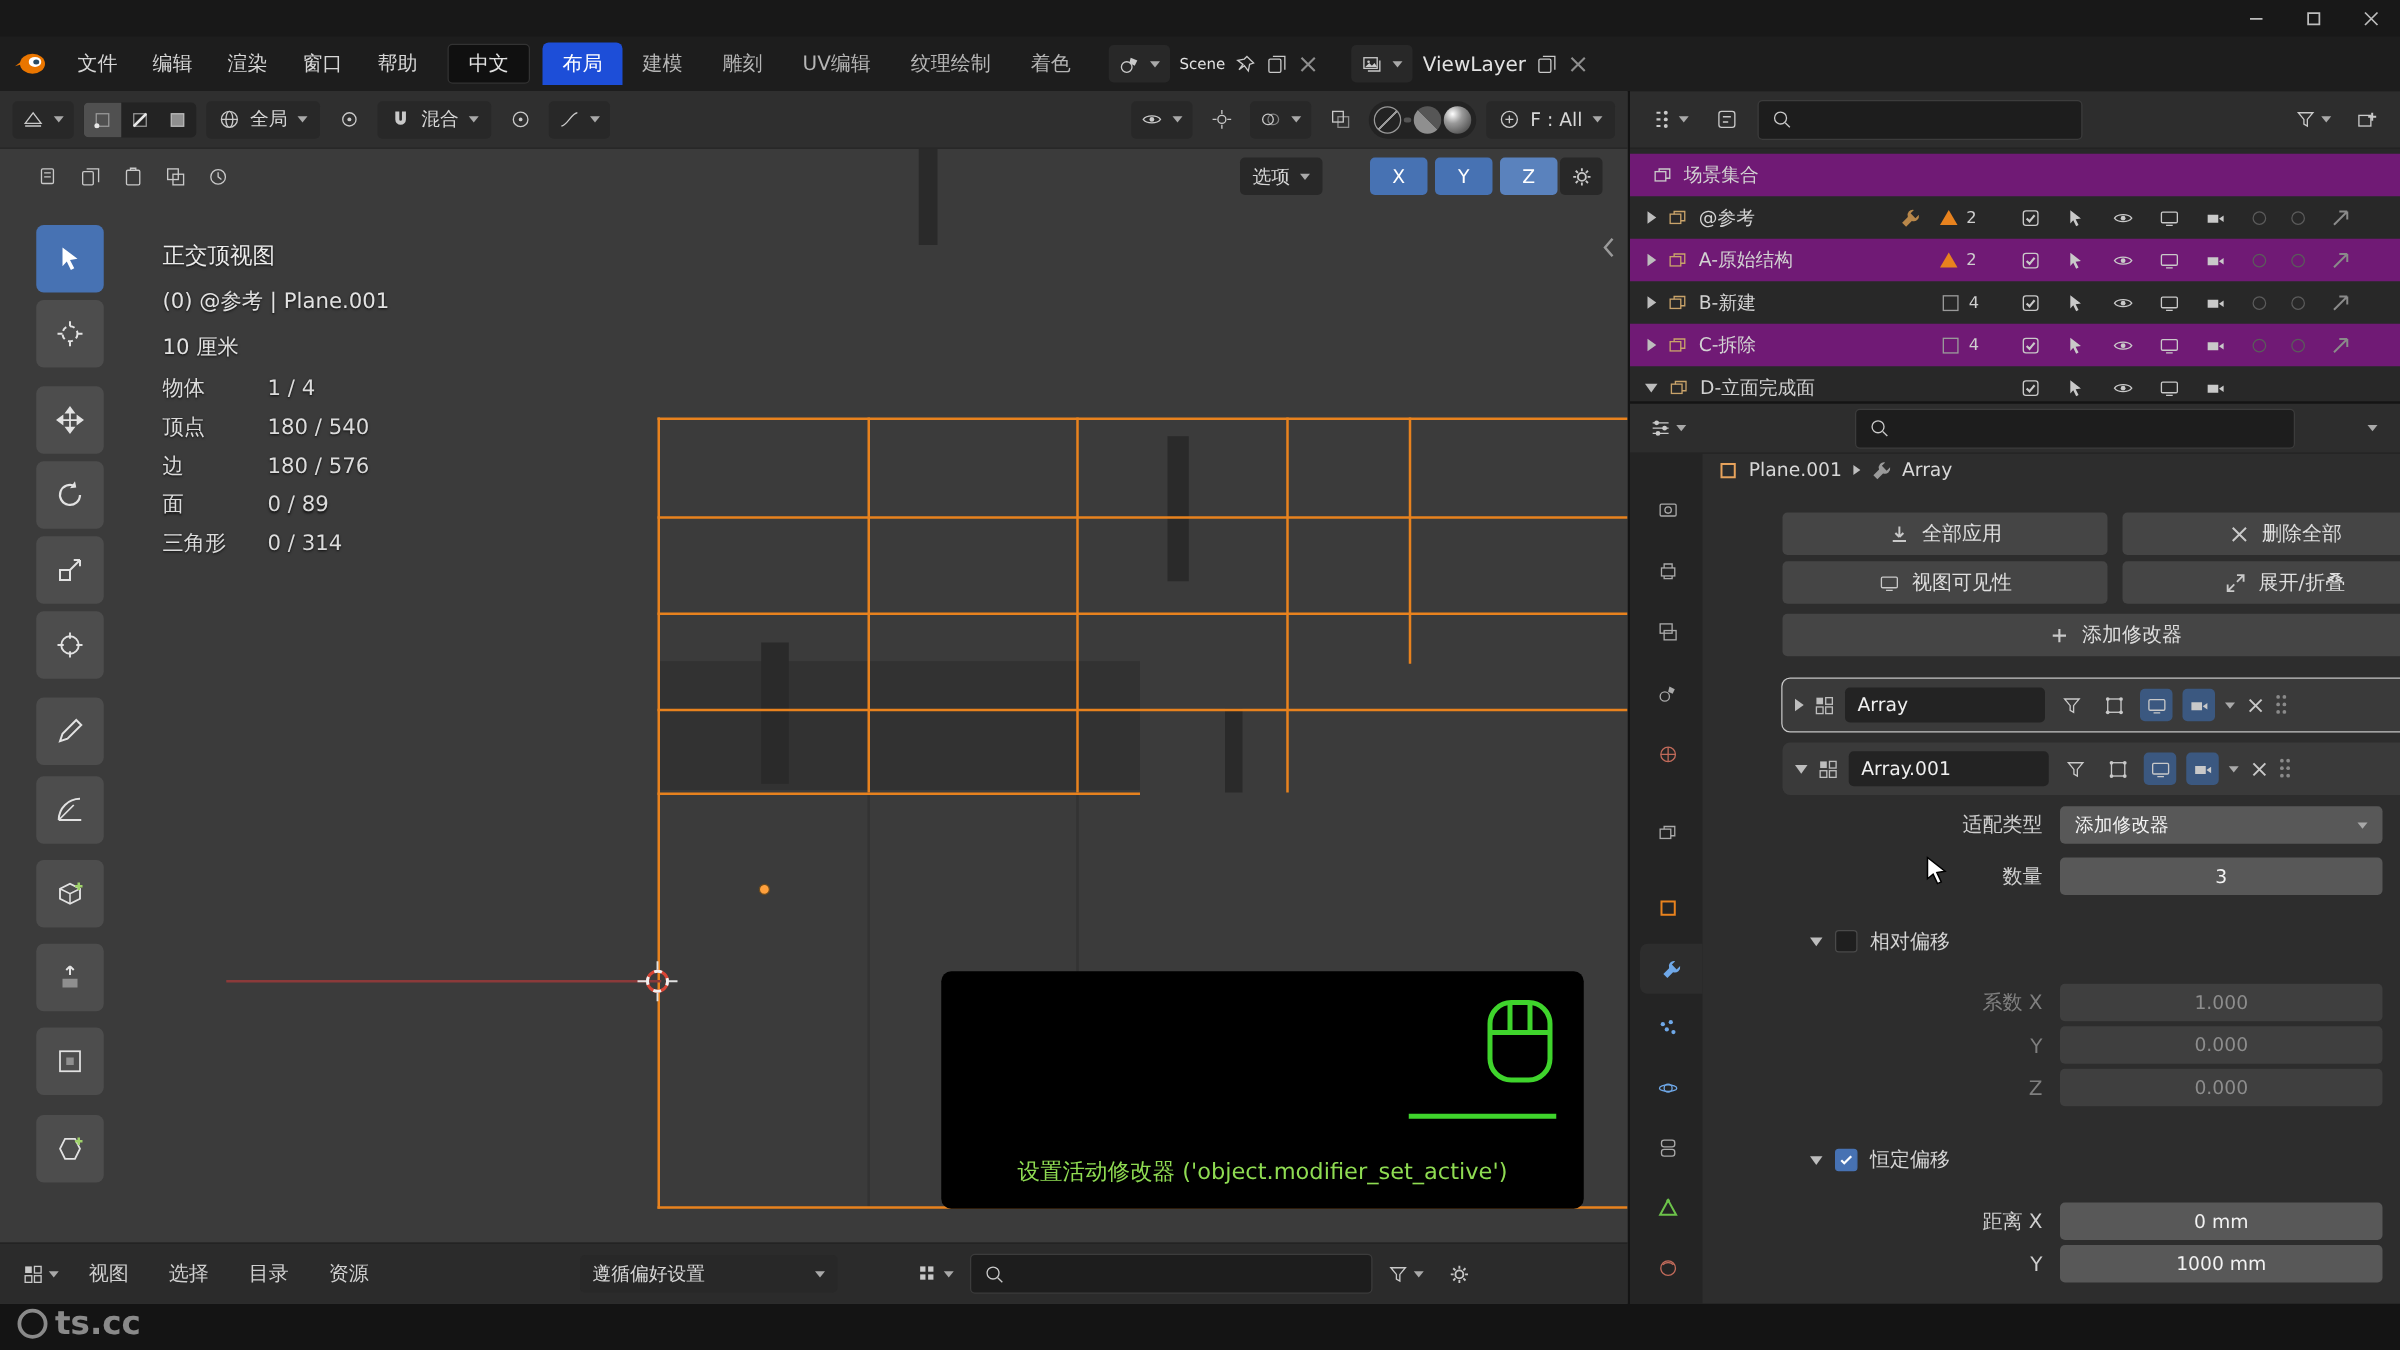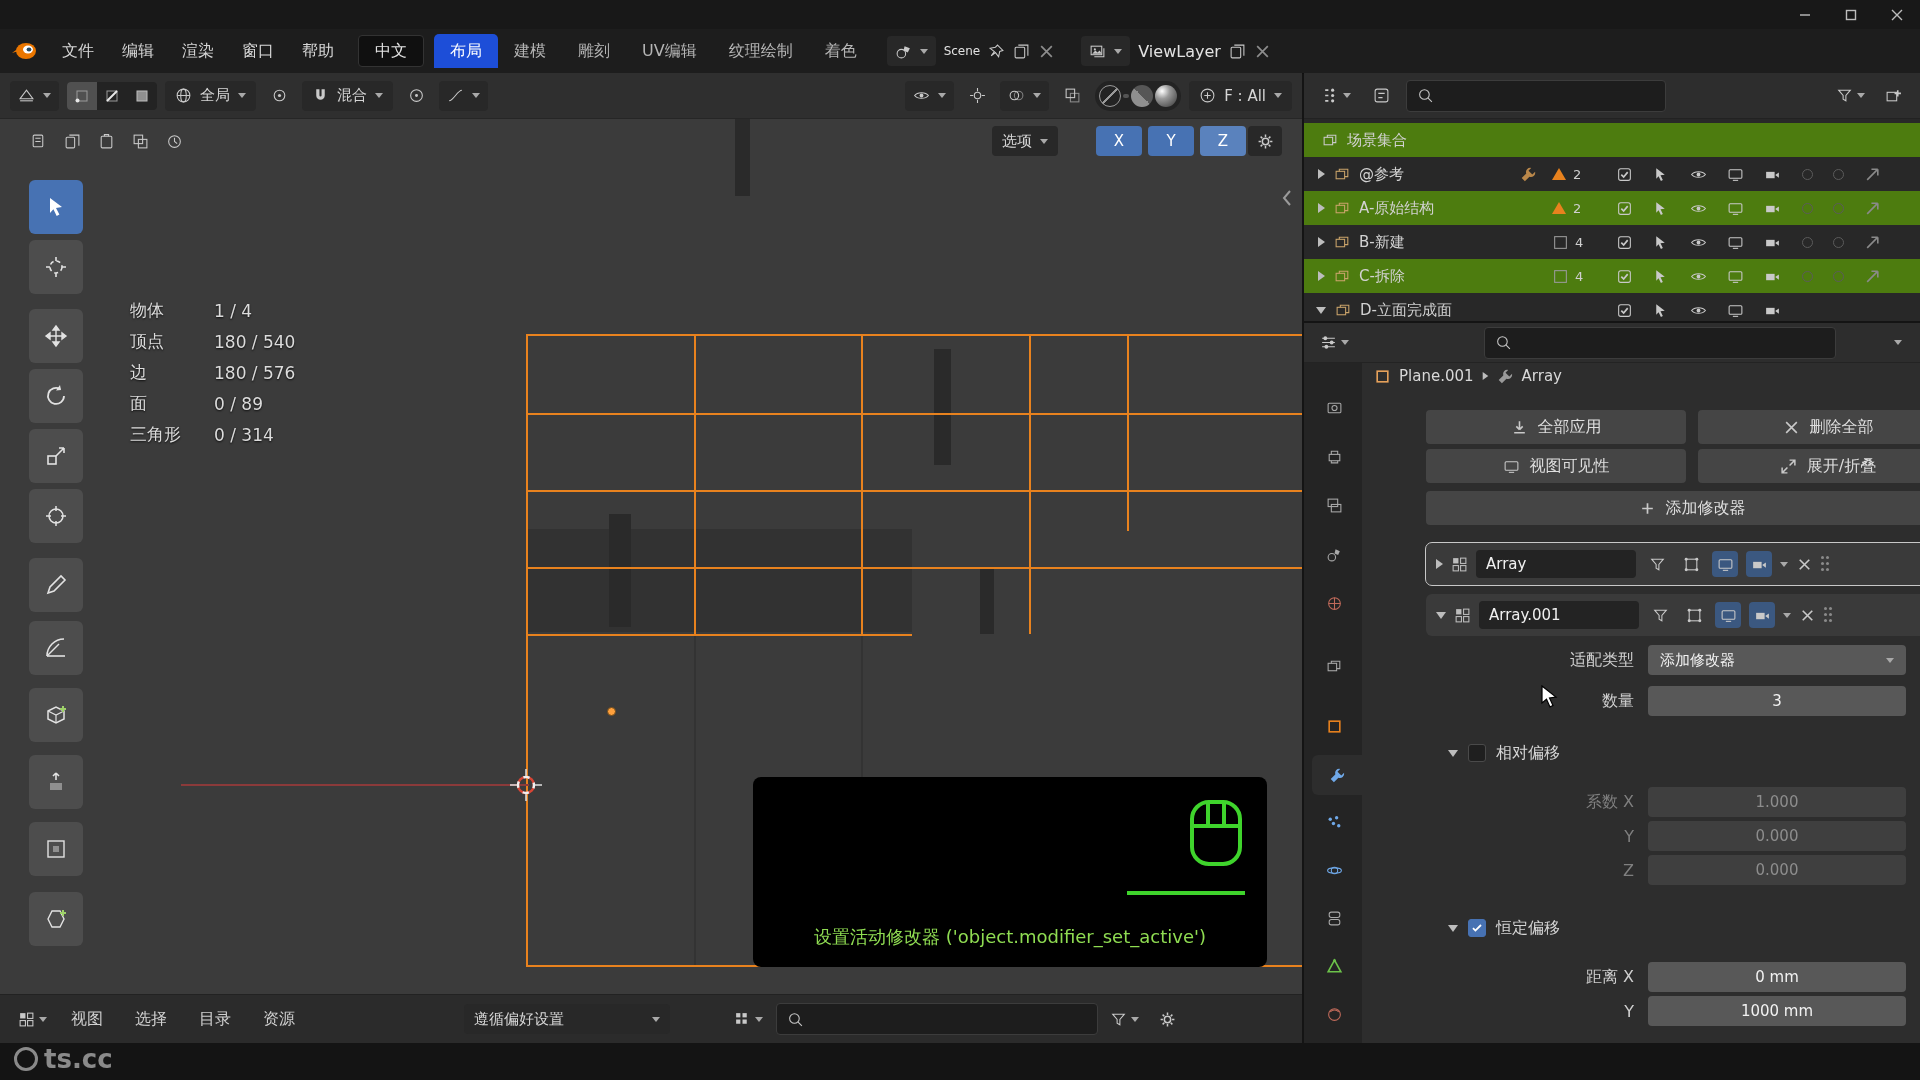--- a/index.html
+++ b/index.html
@@ -73,21 +73,21 @@
   .tooltip .tline{position:absolute;left:374px;top:114px;width:118px;height:4px;background:#3fd42c;}
 
   .vp-footer{position:absolute;left:0;top:921px;width:1302px;height:49px;background:#2b2b2b;border-top:1px solid #222;display:flex;align-items:center;gap:6px;padding:0 12px;box-sizing:border-box;}
   .ft-menu{font-size:16px;color:#cfcfcf;padding:0 13px;}
   .searchbox{display:flex;align-items:center;gap:8px;background:#1d1d1d;border:1px solid #3c3c3c;border-radius:4px;height:30px;padding:0 10px;}
 
   
   .outliner{position:absolute;left:1304px;top:73px;width:616px;height:248px;background:#282828;overflow:hidden;}
   .ol-header{position:absolute;left:0;top:0;width:616px;height:46px;background:#2d2d2d;border-bottom:1px solid #222;display:flex;align-items:center;gap:10px;padding:0 12px;box-sizing:border-box;}
   .ol-row{position:absolute;left:0;width:616px;height:34px;display:flex;align-items:center;font-size:15px;color:#d2d2d2;}
-  .ol-row.alt{background:#4d7c0f;}
+  .ol-row.alt{background:#701a75;}
   .tri-badge{width:0;height:0;border-left:7px solid transparent;border-right:7px solid transparent;border-bottom:12px solid #e8821e;}
   .cnt{font-size:13px;color:#cfcfcf;margin-left:3px;}
   .dimcirc{width:11px;height:11px;border:1.5px solid #5b5b5b;border-radius:50%;box-sizing:border-box;}
 
   
   .props{position:absolute;left:1304px;top:323px;width:616px;height:720px;background:#2d2d2d;overflow:hidden;}
   .pr-header{position:absolute;left:0;top:0;width:616px;height:40px;background:#2d2d2d;border-bottom:1px solid #232323;display:flex;align-items:center;gap:10px;padding:0 10px;box-sizing:border-box;z-index:3;}
   .tabstrip{position:absolute;left:0;top:40px;width:58px;height:680px;background:#242424;}
   .ptab{position:absolute;left:8px;width:44px;height:40px;display:flex;align-items:center;justify-content:center;border-radius:6px 0 0 6px;}
   .ptab.active{background:#2d2d2d;width:50px;}
@@ -471,20 +471,25 @@
             </svg>
           </div>
         <div class="toolbtn" style="top:712px;">
             <svg width="24" height="24" viewBox="0 0 24 24">
               <path d="M8 4h8l4 8-4 8H8l-4-8z" fill="none" stroke="#e2e2e2" stroke-width="1.4"></path>
               <path d="M19 3v6M16 6h6" stroke="#9fd26a" stroke-width="2"></path>
             </svg>
           </div>
       </div>
 
+      <div class="vp-info">
+        <div class="l1">正交顶视图</div>
+        <div class="l2">(0) @参考 | Plane.001</div>
+        <div class="l3">10 厘米</div>
+      </div>
       <div class="vp-stats">
         <div class="srow">
             <span class="sl">物体</span>
             <span>1 / 4</span>
           </div>
         <div class="srow">
             <span class="sl">顶点</span>
             <span>180 / 540</span>
           </div>
         <div class="srow">

